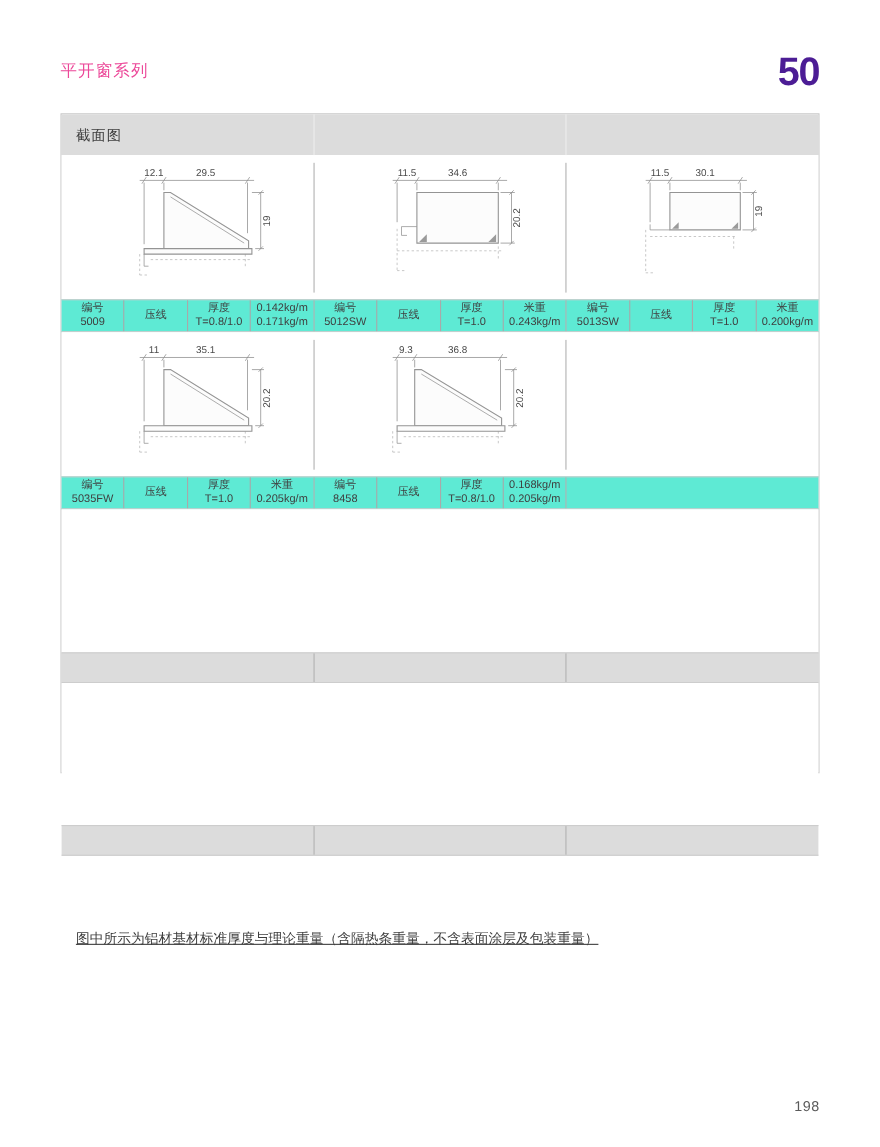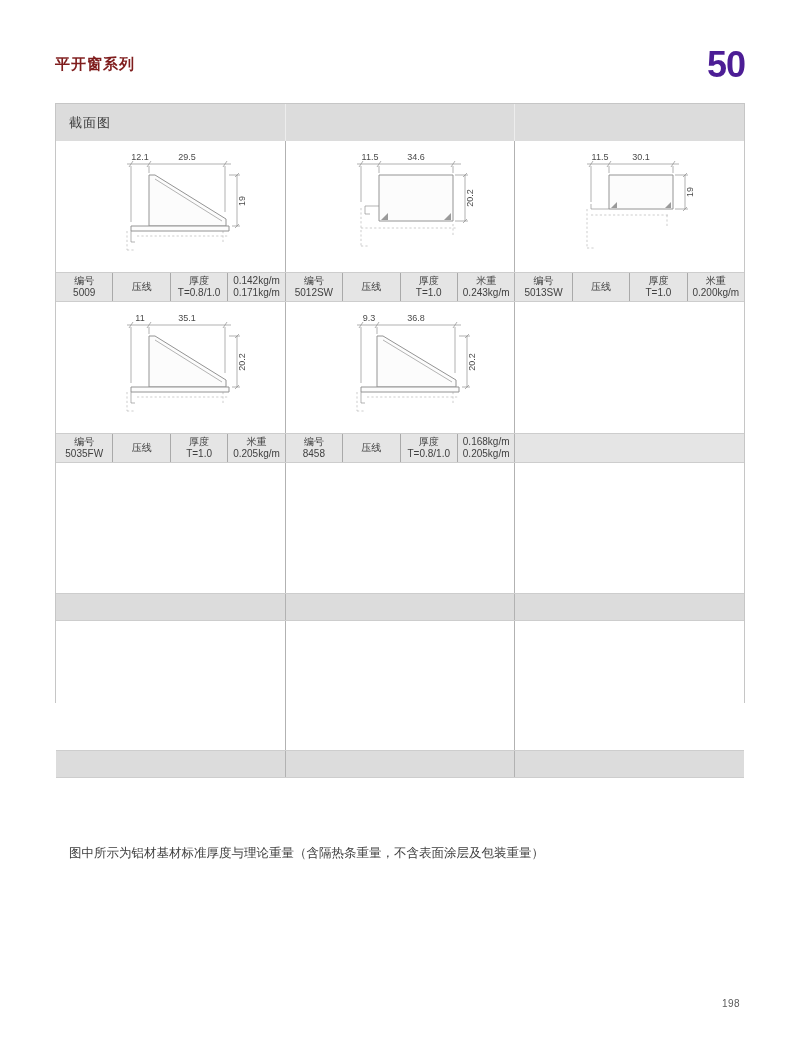--- a/index.html
+++ b/index.html
@@ -4,58 +4,58 @@
 <style>
   html,body{margin:0;padding:0;}
   body{
     width:800px;height:1043px;background:#ffffff;position:relative;
     font-family:"Liberation Sans","DejaVu Sans",sans-serif;color:#3d3d3d;
     -webkit-font-smoothing:antialiased;
   }
   .page{position:absolute;inset:0;}
   
   .series-title{
-    position:absolute;left:55px;top:55px;font-size:15px;font-weight:700;
-    color:#7f1d1d;letter-spacing:1px;text-align:center;
+    position:absolute;left:55px;top:55px;font-size:15px;font-weight:400;
+    color:#ec4899;letter-spacing:1px;text-align:center;
   }
   .series-number{
     position:absolute;right:55px;top:44px;font-size:36px;font-weight:700;
     color:#4c1d95;letter-spacing:-1px;
   }
   
   .sheet{
     position:absolute;left:55px;top:103px;width:690px;height:600px;
     border:1px solid #c6c6c6;box-sizing:border-box;background:#fff;
     display:flex;flex-direction:column;
   }
   .row{display:flex;flex:0 0 auto;}
   .cell{flex:1 1 0;position:relative;box-sizing:border-box;}
   .row .cell:nth-child(1),.row .cell:nth-child(2){border-right:1px solid #b2b2b2;}
   .thead{height:37px;background:#dcdcdc;}
   .thead .cell{display:flex;align-items:center;}
   .thead .cell:nth-child(1),.thead .cell:nth-child(2){border-right:1px solid #ededed;}
   .thead-label{padding-left:13px;font-size:13px;color:#3c3c3c;font-weight:400;letter-spacing:1px;}
-  .drawrow{height:131px;background:#fff;}
+  .drawrow{height:131px;background:#fff;align-items:center;}
   .drawrow .cell{display:flex;align-items:center;justify-content:center;}
   .drawrow.e1{height:130px;}
   .drawrow.e2{height:129px;}
-  .specrow{height:30px;background:#e5e5e5;border-top:1px solid #cdcdcd;border-bottom:1px solid #cdcdcd;box-sizing:border-box;}
+  .specrow{height:30px;background:#5eead4;border-top:1px solid #cdcdcd;border-bottom:1px solid #cdcdcd;box-sizing:border-box;}
   .spec-grid{display:flex;width:100%;height:100%;}
   .sc{
     flex:1 1 0;display:flex;flex-direction:column;align-items:center;justify-content:center;
     border-right:1px solid #a9a9a9;font-size:10px;line-height:12px;color:#3f3f3f;text-align:center;
   }
   .sc:last-child{border-right:none;text-align:center;}
   .band{height:28px;background:#dcdcdc;border-top:1px solid #cdcdcd;border-bottom:1px solid #cdcdcd;box-sizing:border-box;}
   .noterow{flex:1 1 auto;background:#fff;position:relative;}
   .note{
-    position:absolute;left:13px;top:64px;font-size:12.5px;line-height:22px;color:#3d3d3d;
+    position:absolute;left:13px;top:64px;font-size:12.5px;line-height:22px;color:#3d3d3d;text-decoration:underline;
   }
   .pagenum{
-    position:absolute;left:722px;top:998px;font-size:10px;color:#5a5a5a;letter-spacing:.5px;
+    position:absolute;left:722px;top:998px;font-size:13px;color:#5a5a5a;letter-spacing:.5px;
   }
   
   svg .dim{stroke:#8f8f8f;stroke-width:.7;fill:none;}
   svg .ghost{stroke:#b8b8b8;stroke-width:.7;fill:none;stroke-dasharray:2.2,2.2;}
   svg .shape{stroke:#949494;stroke-width:1;fill:#fcfcfc;}
   svg .shapeln{stroke:#949494;stroke-width:.7;fill:none;}
   svg .foot{fill:#9a9a9a;stroke:none;}
   svg text{fill:#4a4a4a;font-size:9px;font-family:"Liberation Sans","DejaVu Sans",sans-serif;}
 </style>
 </head>

